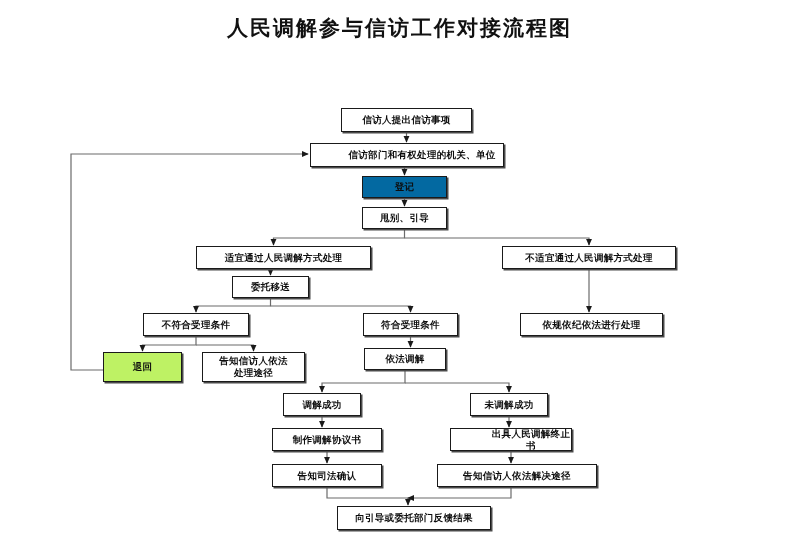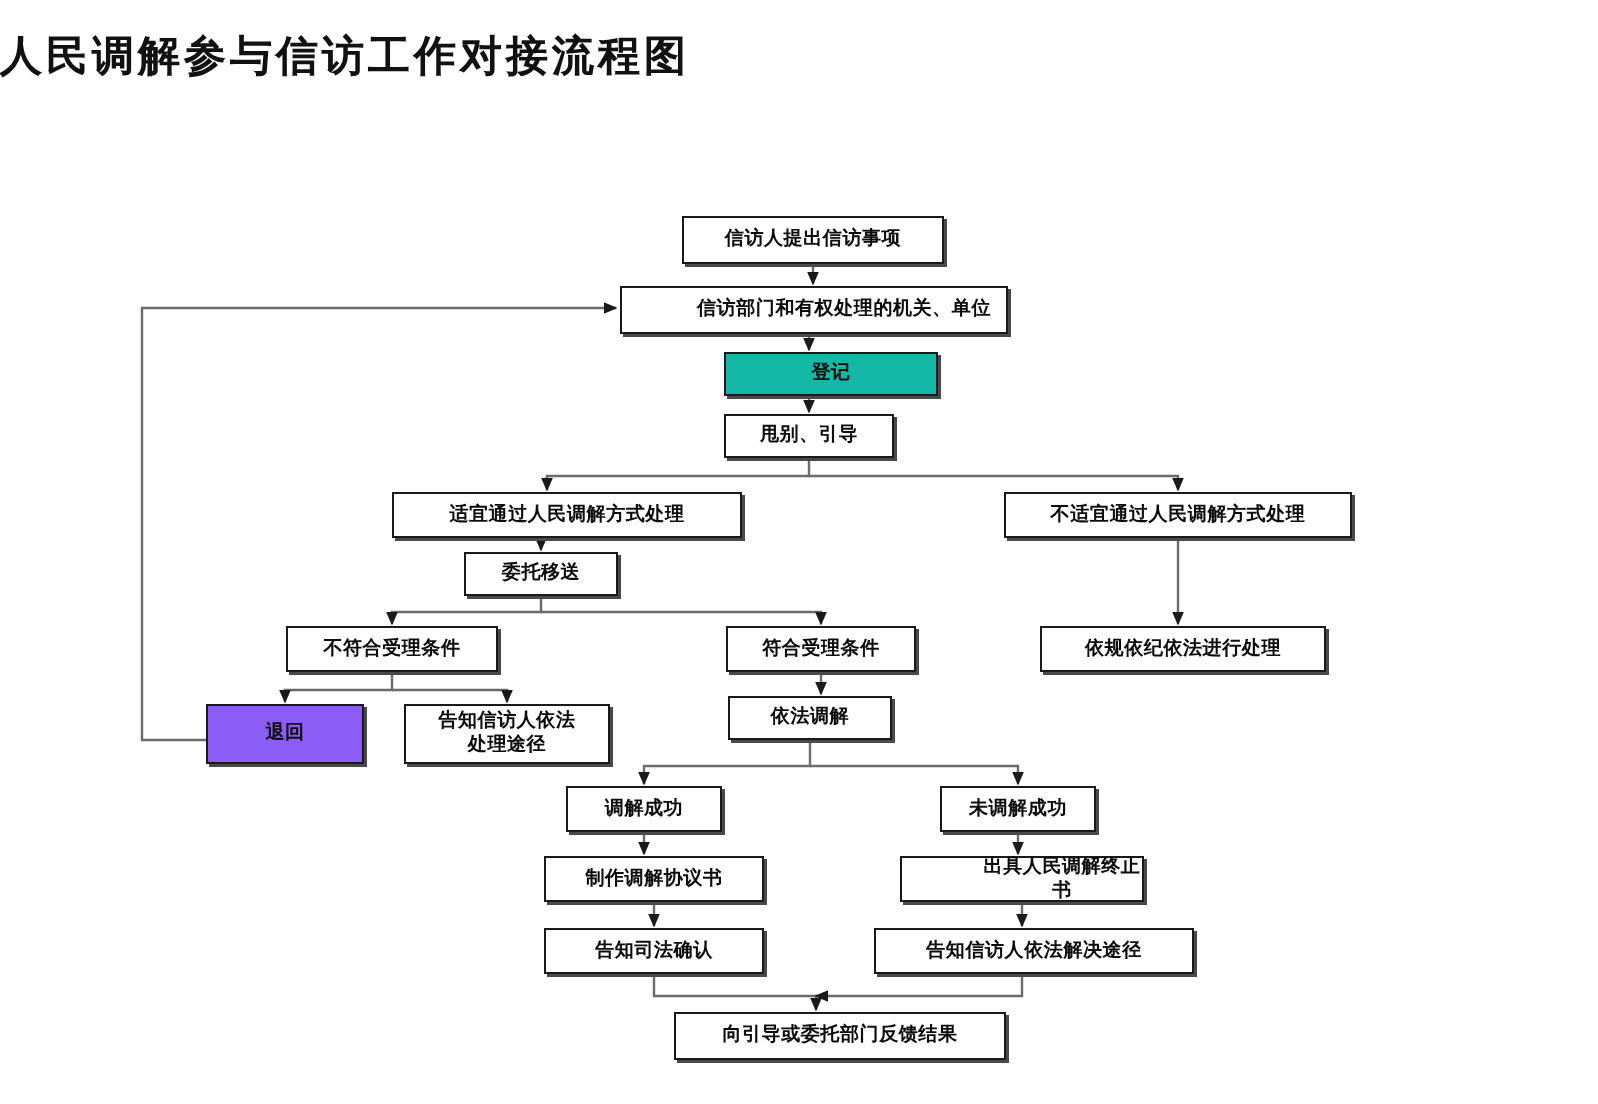--- a/index.html
+++ b/index.html
@@ -12,21 +12,21 @@
     height: 552px;
     position: relative;
     font-family: "DejaVu Sans", "Liberation Sans", sans-serif;
     overflow: hidden;
   }
   #page-title {
     position: absolute;
     left: 0;
     top: 14px;
     width: 799px;
-    text-align: left;
+    text-align: center;
     font-family: "DejaVu Serif", "Liberation Serif", serif;
     font-size: 21px;
     font-weight: bold;
     letter-spacing: 2px;
     color: #111111;
   }
   #flow-canvas {
     position: absolute;
     left: 0;
     top: 0;
@@ -100,32 +100,32 @@
     <path d="M327,487 L327,498 L408,498 L408,505"></path>
     <path d="M511,487 L511,498 L408,498"></path>
 
     <path d="M103,370 L71,370 L71,154 L308,154"></path>
   </g>
 </svg>
 
 <div id="nodes-layer">
     <div class="node" style="left: 341px; top: 108px; width: 131px; height: 24px; border-color: rgb(26, 26, 26); background: rgb(255, 255, 255); color: rgb(13, 13, 13);">信访人提出信访事项</div>
     <div class="node" style="left: 310px; top: 143px; width: 194px; height: 24px; border-color: rgb(26, 26, 26); background: rgb(255, 255, 255); color: rgb(13, 13, 13); padding-left: 30px;">信访部门和有权处理的机关、单位</div>
-    <div class="node" style="left: 362px; top: 176px; width: 107px; height: 22px; border-color: rgb(26, 26, 26); background: #14b8a6; color: rgb(13, 13, 13);">登记</div>
+    <div class="node" style="left: 362px; top: 176px; width: 85px; height: 22px; border-color: rgb(26, 26, 26); background: #0369a1; color: rgb(13, 13, 13);">登记</div>
     <div class="node" style="left: 362px; top: 207px; width: 85px; height: 22px; border-color: rgb(26, 26, 26); background: rgb(255, 255, 255); color: rgb(13, 13, 13);">甩别、引导</div>
     <div class="node" style="left: 196px; top: 246px; width: 175px; height: 23px; border-color: rgb(26, 26, 26); background: rgb(255, 255, 255); color: rgb(13, 13, 13);">适宜通过人民调解方式处理</div>
     <div class="node" style="left: 502px; top: 246px; width: 174px; height: 23px; border-color: rgb(26, 26, 26); background: rgb(255, 255, 255); color: rgb(13, 13, 13);">不适宜通过人民调解方式处理</div>
     <div class="node" style="left: 232px; top: 276px; width: 77px; height: 22px; border-color: rgb(26, 26, 26); background: rgb(255, 255, 255); color: rgb(13, 13, 13);">委托移送</div>
     <div class="node" style="left: 143px; top: 313px; width: 106px; height: 23px; border-color: rgb(26, 26, 26); background: rgb(255, 255, 255); color: rgb(13, 13, 13);">不符合受理条件</div>
     <div class="node" style="left: 363px; top: 313px; width: 95px; height: 23px; border-color: rgb(26, 26, 26); background: rgb(255, 255, 255); color: rgb(13, 13, 13);">符合受理条件</div>
     <div class="node" style="left: 520px; top: 313px; width: 143px; height: 23px; border-color: rgb(26, 26, 26); background: rgb(255, 255, 255); color: rgb(13, 13, 13); text-align: center;">依规依纪依法进行处理</div>
-    <div class="node" style="left: 103px; top: 352px; width: 79px; height: 30px; border-color: rgb(26, 26, 26); background: #8b5cf6; color: rgb(13, 13, 13);">退回</div>
+    <div class="node" style="left: 103px; top: 352px; width: 79px; height: 30px; border-color: rgb(26, 26, 26); background: #bef264; color: rgb(13, 13, 13);">退回</div>
     <div class="node" style="left: 202px; top: 352px; width: 103px; height: 30px; border-color: rgb(26, 26, 26); background: rgb(255, 255, 255); color: rgb(13, 13, 13);">告知信访人依法
 处理途径</div>
     <div class="node" style="left: 364px; top: 348px; width: 82px; height: 22px; border-color: rgb(26, 26, 26); background: rgb(255, 255, 255); color: rgb(13, 13, 13);">依法调解</div>
     <div class="node" style="left: 283px; top: 393px; width: 78px; height: 23px; border-color: rgb(26, 26, 26); background: rgb(255, 255, 255); color: rgb(13, 13, 13);">调解成功</div>
     <div class="node" style="left: 470px; top: 393px; width: 78px; height: 23px; border-color: rgb(26, 26, 26); background: rgb(255, 255, 255); color: rgb(13, 13, 13);">未调解成功</div>
     <div class="node" style="left: 272px; top: 428px; width: 110px; height: 23px; border-color: rgb(26, 26, 26); background: rgb(255, 255, 255); color: rgb(13, 13, 13);">制作调解协议书</div>
     <div class="node" style="left: 450px; top: 428px; width: 122px; height: 23px; border-color: rgb(26, 26, 26); background: rgb(255, 255, 255); color: rgb(13, 13, 13); padding-left: 40px;">出具人民调解终止书</div>
     <div class="node" style="left: 272px; top: 464px; width: 110px; height: 23px; border-color: rgb(26, 26, 26); background: rgb(255, 255, 255); color: rgb(13, 13, 13);">告知司法确认</div>
     <div class="node" style="left: 437px; top: 464px; width: 160px; height: 23px; border-color: rgb(26, 26, 26); background: rgb(255, 255, 255); color: rgb(13, 13, 13);">告知信访人依法解决途径</div>
-    <div class="node" style="left: 337px; top: 506px; width: 166px; height: 24px; border-color: rgb(26, 26, 26); background: rgb(255, 255, 255); color: rgb(13, 13, 13);">向引导或委托部门反馈结果</div>
+    <div class="node" style="left: 337px; top: 506px; width: 154px; height: 24px; border-color: rgb(26, 26, 26); background: rgb(255, 255, 255); color: rgb(13, 13, 13);">向引导或委托部门反馈结果</div>
   </div>
 
 </body></html>

